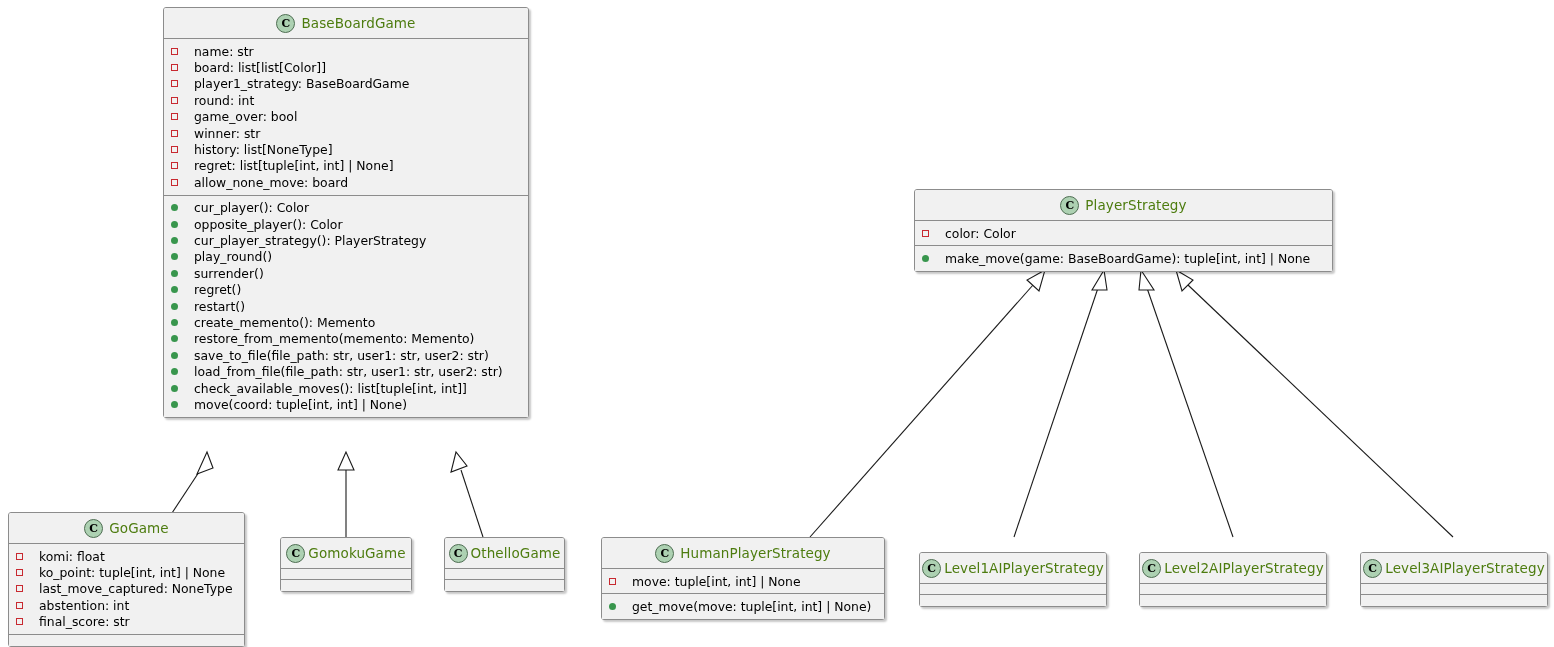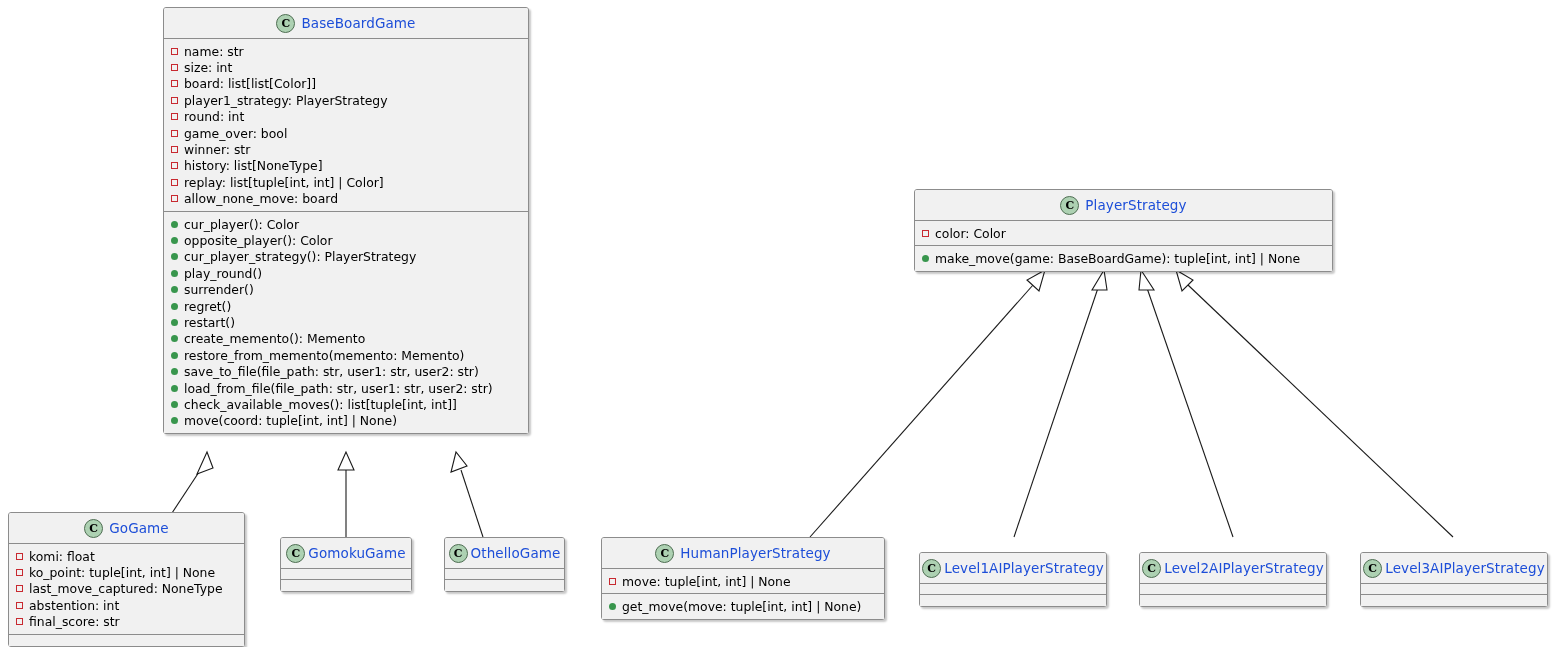--- a/index.html
+++ b/index.html
@@ -33,21 +33,21 @@
     justify-content: center;
     gap: 6px;
     padding: 0 8px;
     border-bottom: 1px solid #8C8C8C;
     background: #F1F1F1;
     border-radius: 2px 2px 0 0;
   }
   .uml-header.tight { padding: 0 4px; gap: 3px; }
   .class-name {
     font-size: 13.5px;
-    color: #1d4ed8;
+    color: #4d7c0f;
     white-space: nowrap;
     letter-spacing: 0.1px;
   }
   .c-icon {
     width: 17px;
     height: 17px;
     flex: 0 0 17px;
     border-radius: 50%;
     background: #ADD1B2;
     border: 1px solid #4E6E52;
@@ -64,21 +64,21 @@
     box-sizing: border-box;
     padding: 4px 0 4px 0;
     background: #F1F1F1;
   }
   .uml-compartment.divided { border-bottom: 1px solid #8C8C8C; }
   .uml-compartment.empty-slot { height: 11px; padding: 0; }
 
   .member {
     display: flex;
     align-items: center;
-    gap: 6px;
+    gap: 16px;
     padding: 0 7px 0 7px;
     height: 16.4px;
     font-size: 12.4px;
     color: #000000;
     white-space: nowrap;
   }
   .marker {
     width: 7px;
     height: 7px;
     flex: 0 0 7px;
@@ -159,49 +159,45 @@
       <span class="c-icon">C</span>
       <span class="class-name">BaseBoardGame</span>
     </div>
     <div class="uml-compartment divided">
       <div class="member">
           <span class="marker field"></span>
           <span>name: str</span>
         </div>
       <div class="member">
           <span class="marker field"></span>
-          <span>size: int</span>
-        </div>
-      <div class="member">
-          <span class="marker field"></span>
           <span>board: list[list[Color]]</span>
         </div>
       <div class="member">
           <span class="marker field"></span>
-          <span>player1_strategy: PlayerStrategy</span>
+          <span>player1_strategy: BaseBoardGame</span>
         </div>
       <div class="member">
           <span class="marker field"></span>
           <span>round: int</span>
         </div>
       <div class="member">
           <span class="marker field"></span>
           <span>game_over: bool</span>
         </div>
       <div class="member">
           <span class="marker field"></span>
           <span>winner: str</span>
         </div>
       <div class="member">
           <span class="marker field"></span>
           <span>history: list[NoneType]</span>
         </div>
       <div class="member">
           <span class="marker field"></span>
-          <span>replay: list[tuple[int, int] | Color]</span>
+          <span>regret: list[tuple[int, int] | None]</span>
         </div>
       <div class="member">
           <span class="marker field"></span>
           <span>allow_none_move: board</span>
         </div>
     </div>
     <div class="uml-compartment">
       <div class="member">
           <span class="marker method"></span>
           <span>cur_player(): Color</span>

